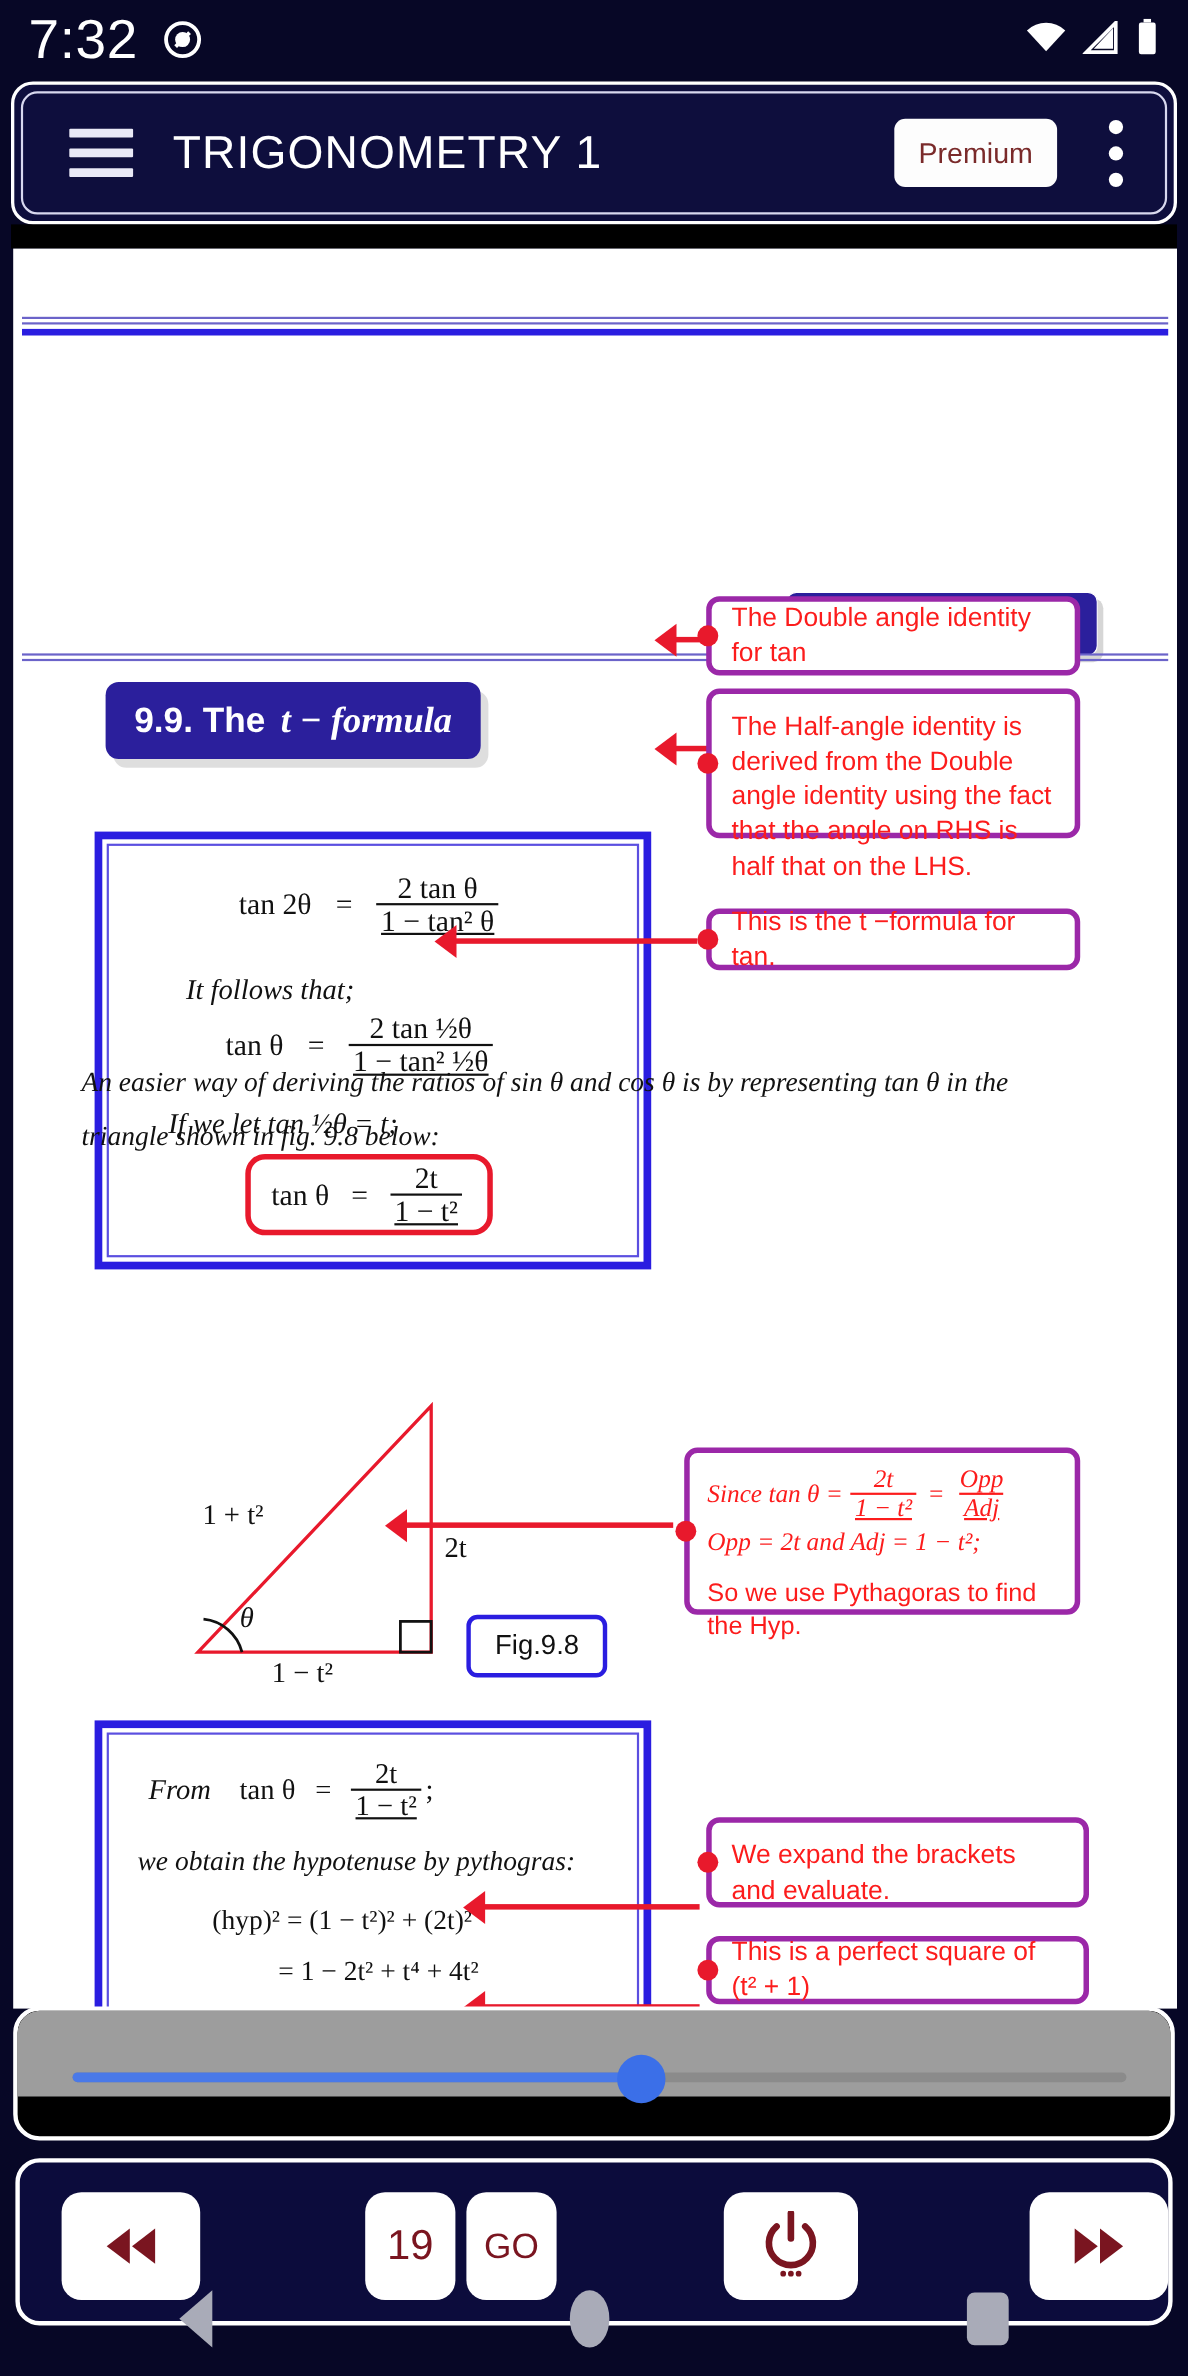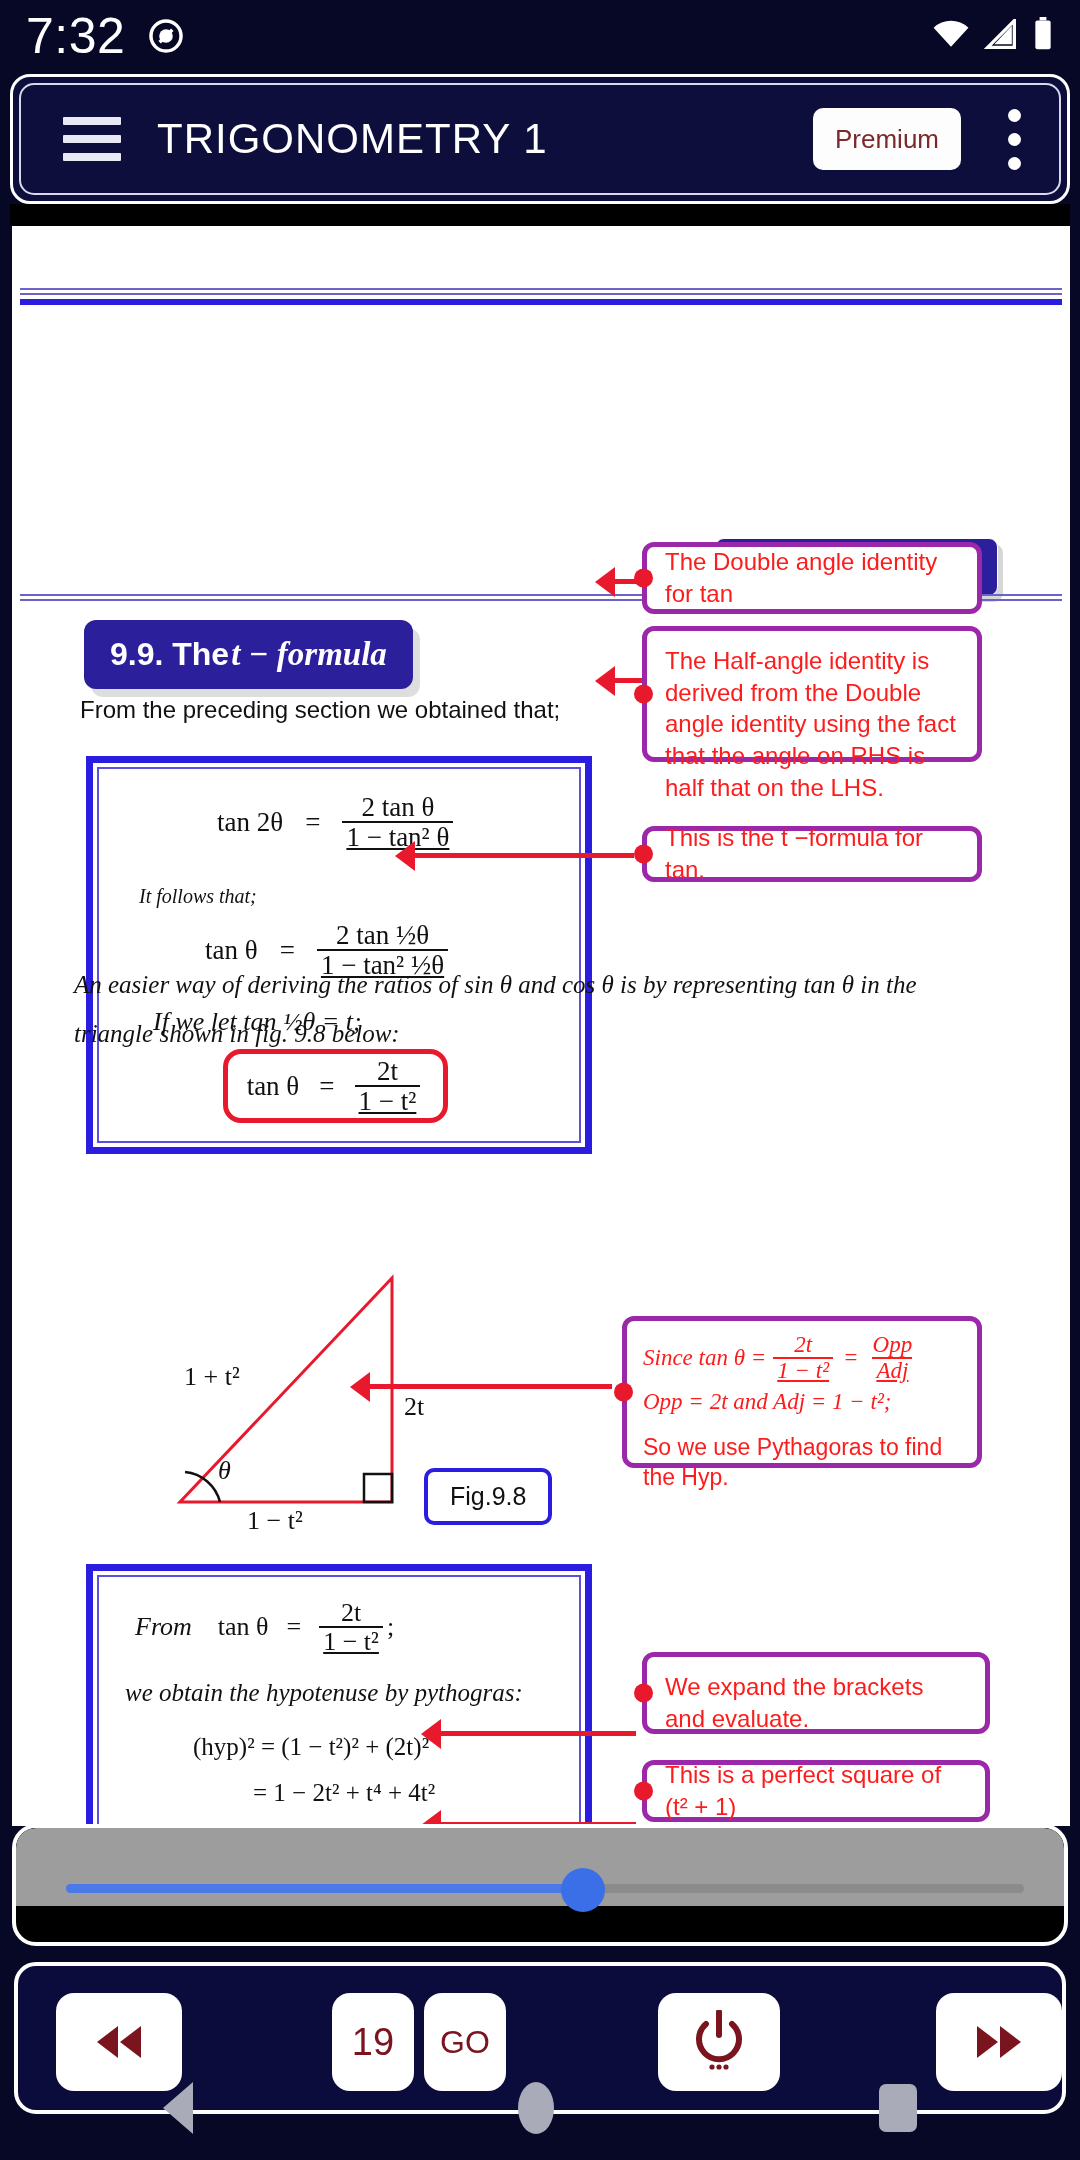--- a/index.html
+++ b/index.html
@@ -65,21 +65,21 @@
     border-radius:9px; padding:14px 34px; box-shadow:5px 6px 0 rgba(0,0,0,0.16);
     border:1px solid #ffffff; white-space:nowrap;
   }
   .band2 { position:absolute; top:368px; left:0; width:100%; }
 
   
   .sect-title-wrap { position:absolute; top:394px; left:72px; }
   .sect-title {
     background:#2b1f9c; color:#fff; border-radius:12px;
     padding:16px 26px; box-shadow:7px 8px 0 rgba(0,0,0,0.13);
-    display:flex; align-items:baseline; gap:2px; white-space:nowrap;
+    display:flex; align-items:baseline; gap:14px; white-space:nowrap;margin-left:12px;
   }
   .sect-num { font-size:32px; font-weight:bold; font-family:"Liberation Sans",sans-serif; }
   .sect-math { font-size:33px; font-weight:bold; font-style:italic;
                font-family:"Liberation Serif", serif; }
 
   .lead-text { position:absolute; top:470px; left:68px; font-size:24px; color:#111;
                font-family:"Liberation Sans",sans-serif; }
 
   
   .bluebox {
@@ -251,36 +251,35 @@
         <div class="rule-thin"></div>
     </div>
 
     <div class="sect-title-wrap">
       <div class="sect-title">
         <span class="sect-num">9.9. The</span>
         <span class="sect-math">t − formula</span>
       </div>
     </div>
 
-    <div class="lead-text">From the preceding section we obtained that;</div>
 
     <div class="bluebox box1">
 
       <div class="eq-row mth" style="top:30px; left:124px; font-size:27px;">
         <span>tan 2θ</span>
         <span style="width:22px"></span>
         <span>=</span>
         <span style="width:18px"></span>
         <span class="frac">
           <span class="num">2 tan θ</span>
           <span class="den">1 − tan² θ</span>
         </span>
       </div>
 
-      <div class="eq-row mth mi" style="top:122px; left:46px; font-size:20px;">It follows that;</div>
+      <div class="eq-row mth mi" style="top:122px; left:76px; font-size:26px;">It follows that;</div>
 
       <div class="eq-row mth" style="top:158px; left:112px; font-size:27px;">
         <span>tan θ</span>
         <span style="width:22px"></span>
         <span>=</span>
         <span style="width:18px"></span>
         <span class="frac">
           <span class="num">2 tan ½θ</span>
           <span class="den">1 − tan² ½θ</span>
         </span>

